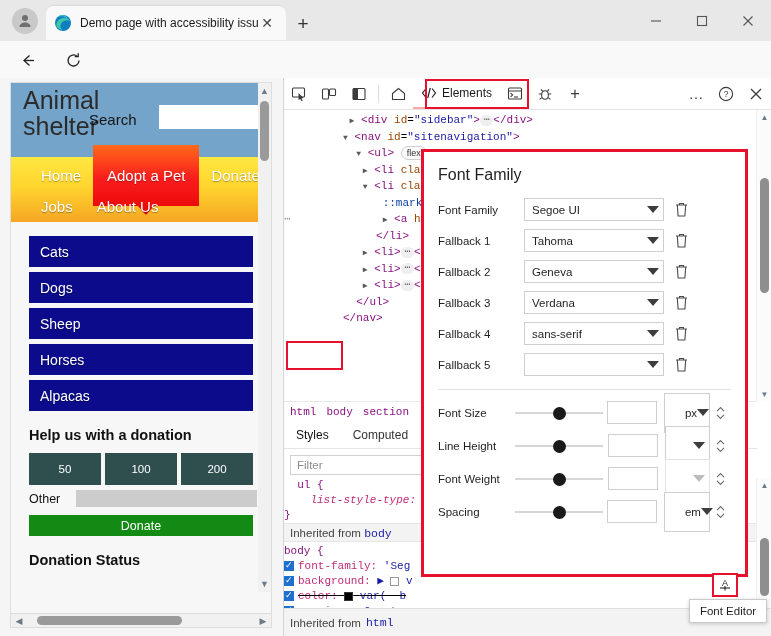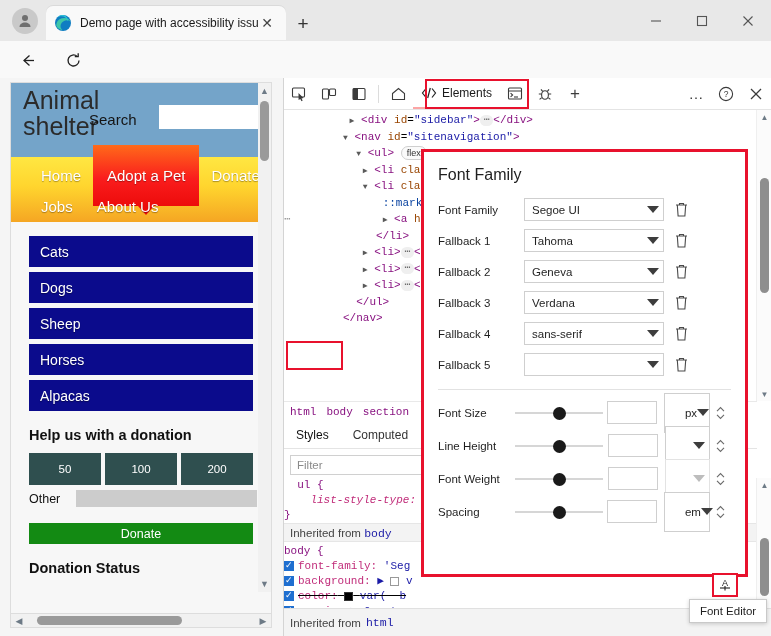--- a/index.html
+++ b/index.html
@@ -135,21 +135,21 @@
   }
   .section-head {
     font-size: 14.5px; font-weight: bold; color: #111;
     margin: 16px 0 10px 0;
   }
   .amount-row { display: flex; gap: 4px; margin-bottom: 5px; }
   .amt-btn {
     flex: 1 1 0; height: 32px; background: #2f4f4f; color: #fff;
     font-size: 11.5px; display: flex; align-items: center; justify-content: center;
   }
-  .other-row { display: flex; align-items: center; gap: 16px; margin-bottom: 16px; }
+  .other-row { display: flex; align-items: center; gap: 16px; margin-bottom: 8px; }
   .other-label { font-size: 12.5px; color: #111; }
   .other-input { flex: 1 1 auto; height: 17px; background: #cccccc; border: 0; }
   .donate-btn {
     height: 21px; background: #138a13; color: #fff; font-size: 12.5px;
     display: flex; align-items: center; justify-content: center; margin-bottom: 14px;
   }
   .page-scroll-v {
     position: absolute; right: 0; top: 0; width: 13px; height: 509px;
     background: #f1f1f1;
   }

